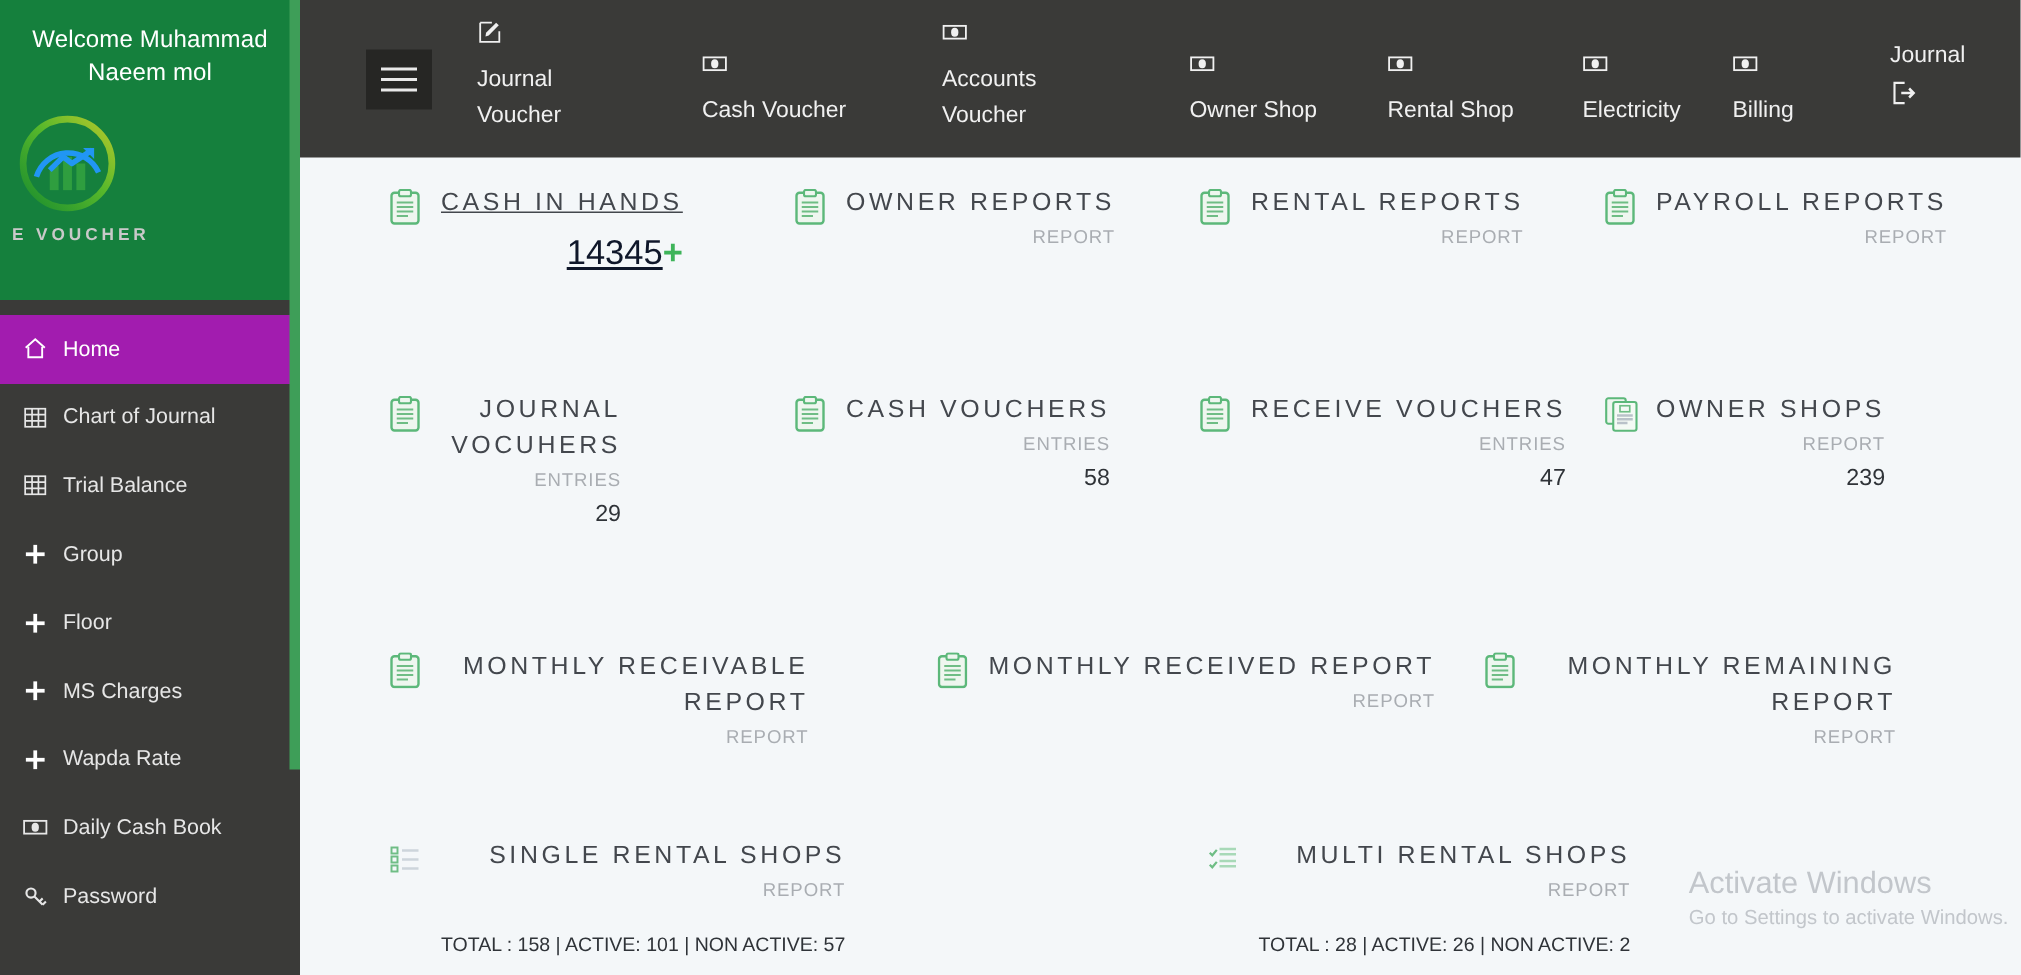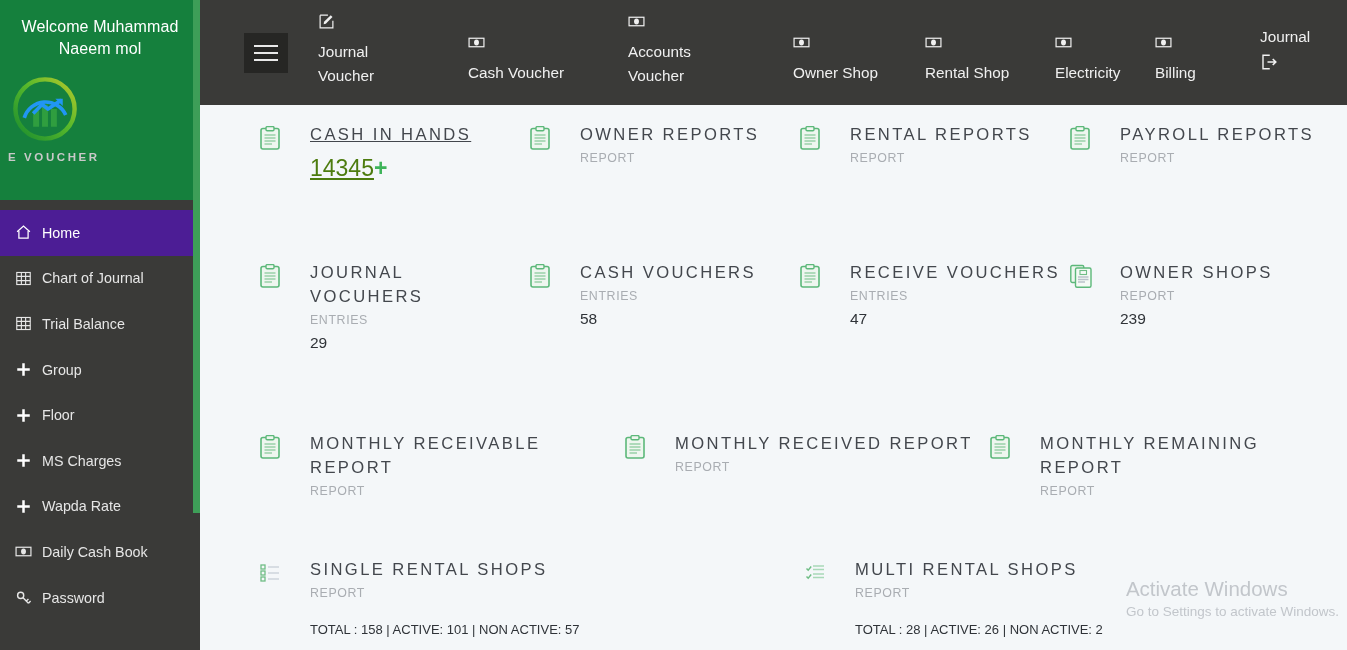--- a/index.html
+++ b/index.html
@@ -55,21 +55,21 @@
     display: flex;
     align-items: center;
     gap: 10px;
     height: 45.6px;
     padding: 0 14px;
     color: #e6e6e6;
     font-size: 14.3px;
     cursor: pointer;
     white-space: nowrap;
   }
-  .nav-item.active { background: #4c1d95; color: #ffffff; }
+  .nav-item.active { background: #a21caf; color: #ffffff; }
   .nav-ico {
     width: 18px;
     height: 18px;
     display: inline-flex;
     align-items: center;
     justify-content: center;
     flex: 0 0 18px;
   }
   .nav-ico svg { display: block; }
 
@@ -125,22 +125,23 @@
   .tn-w6 { flex: 0 0 90px; }
   .tn-w7 { flex: 0 0 95px; }
   .tn-w8 { flex: 0 0 80px; }
   .tn-label-wide { max-width: none !important; white-space: nowrap; }
 
   .content { position: relative; height: 545px; padding: 40px 0 0 0; overflow: hidden; }
   .card-row { display: flex; padding: 0 0 0 30px; }
   .card {
     display: flex;
     align-items: flex-start;
-    gap: 28px;
+    gap: 12px;
     padding-right: 10px;
+    text-align: right;
   }
   .c-w { flex: 0 0 270px; }
   .c-w-mid { flex: 0 0 365px; }
   .card-ico { flex: 0 0 22px; width: 22px; padding-top: 3px; }
   .card-ico svg { display: block; }
   .card-body { min-width: 0; }
   .card-title {
     font-size: 16.6px;
     letter-spacing: 2.4px;
     color: #43474d;
@@ -157,21 +158,21 @@
     margin-top: 1px;
   }
   .card-value {
     font-size: 15.5px;
     color: #2f3338;
     line-height: 22px;
     margin-top: 2px;
   }
   .cash-value {
     font-size: 23px;
-    color: #4d7c0f;
+    color: #0f172a;
     text-decoration: underline;
     display: inline-block;
     margin-top: 8px;
   }
   .plus-mark { color: #3eb45a; font-size: 23px; font-weight: bold; }
   .stat-line { font-size: 13px; color: #2f3338; line-height: 22px; margin-top: 16px; white-space: nowrap; }
 
   .row-pos { position: absolute; left: 30px; }
 
   .watermark {

